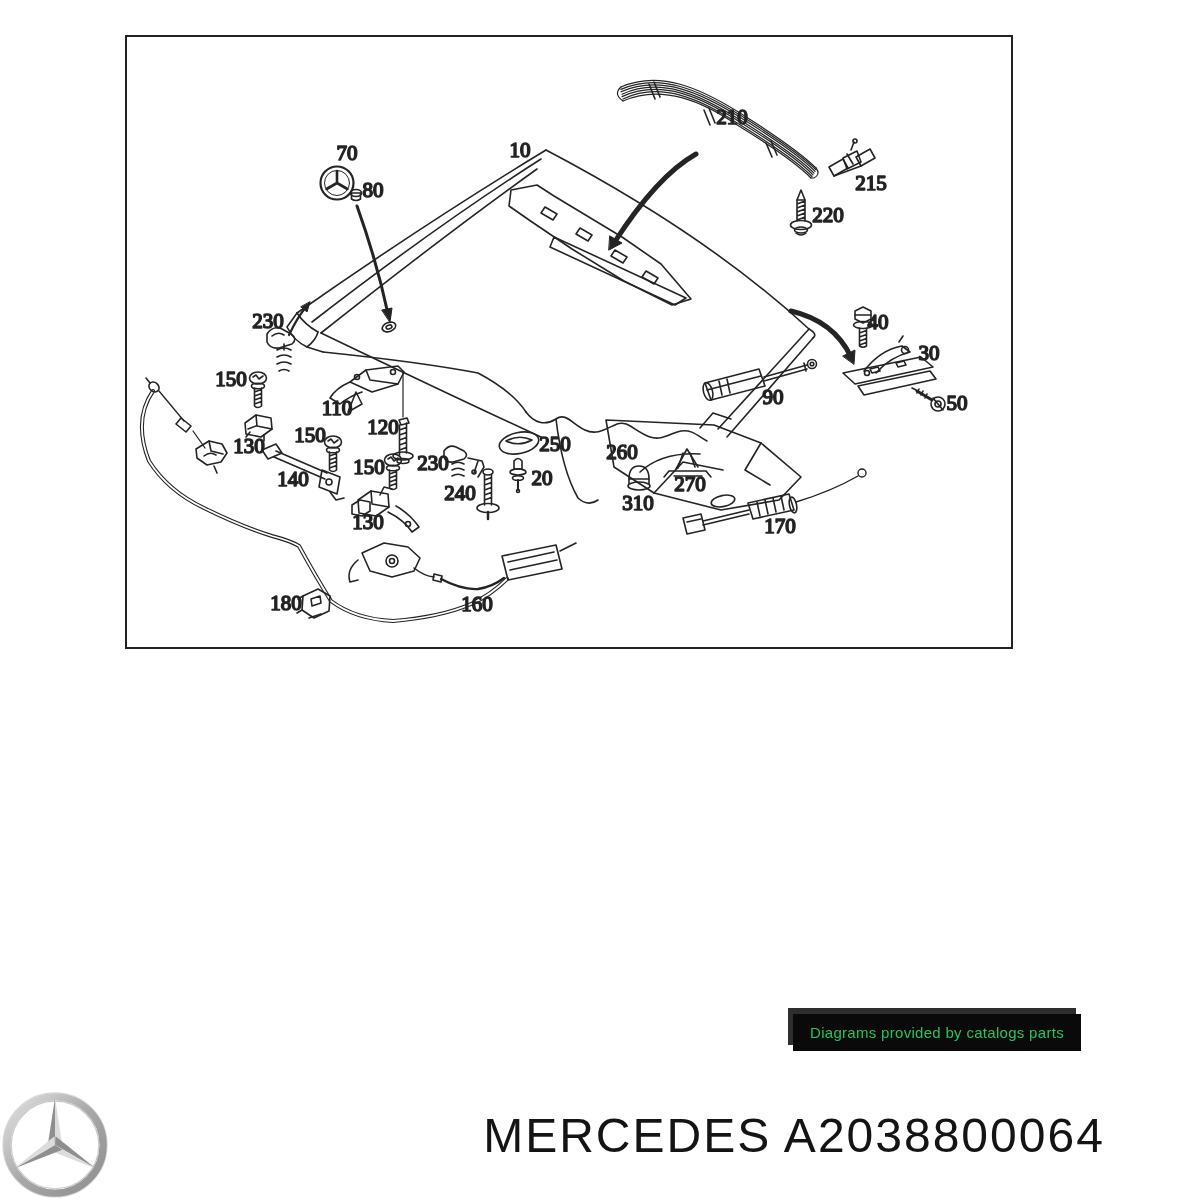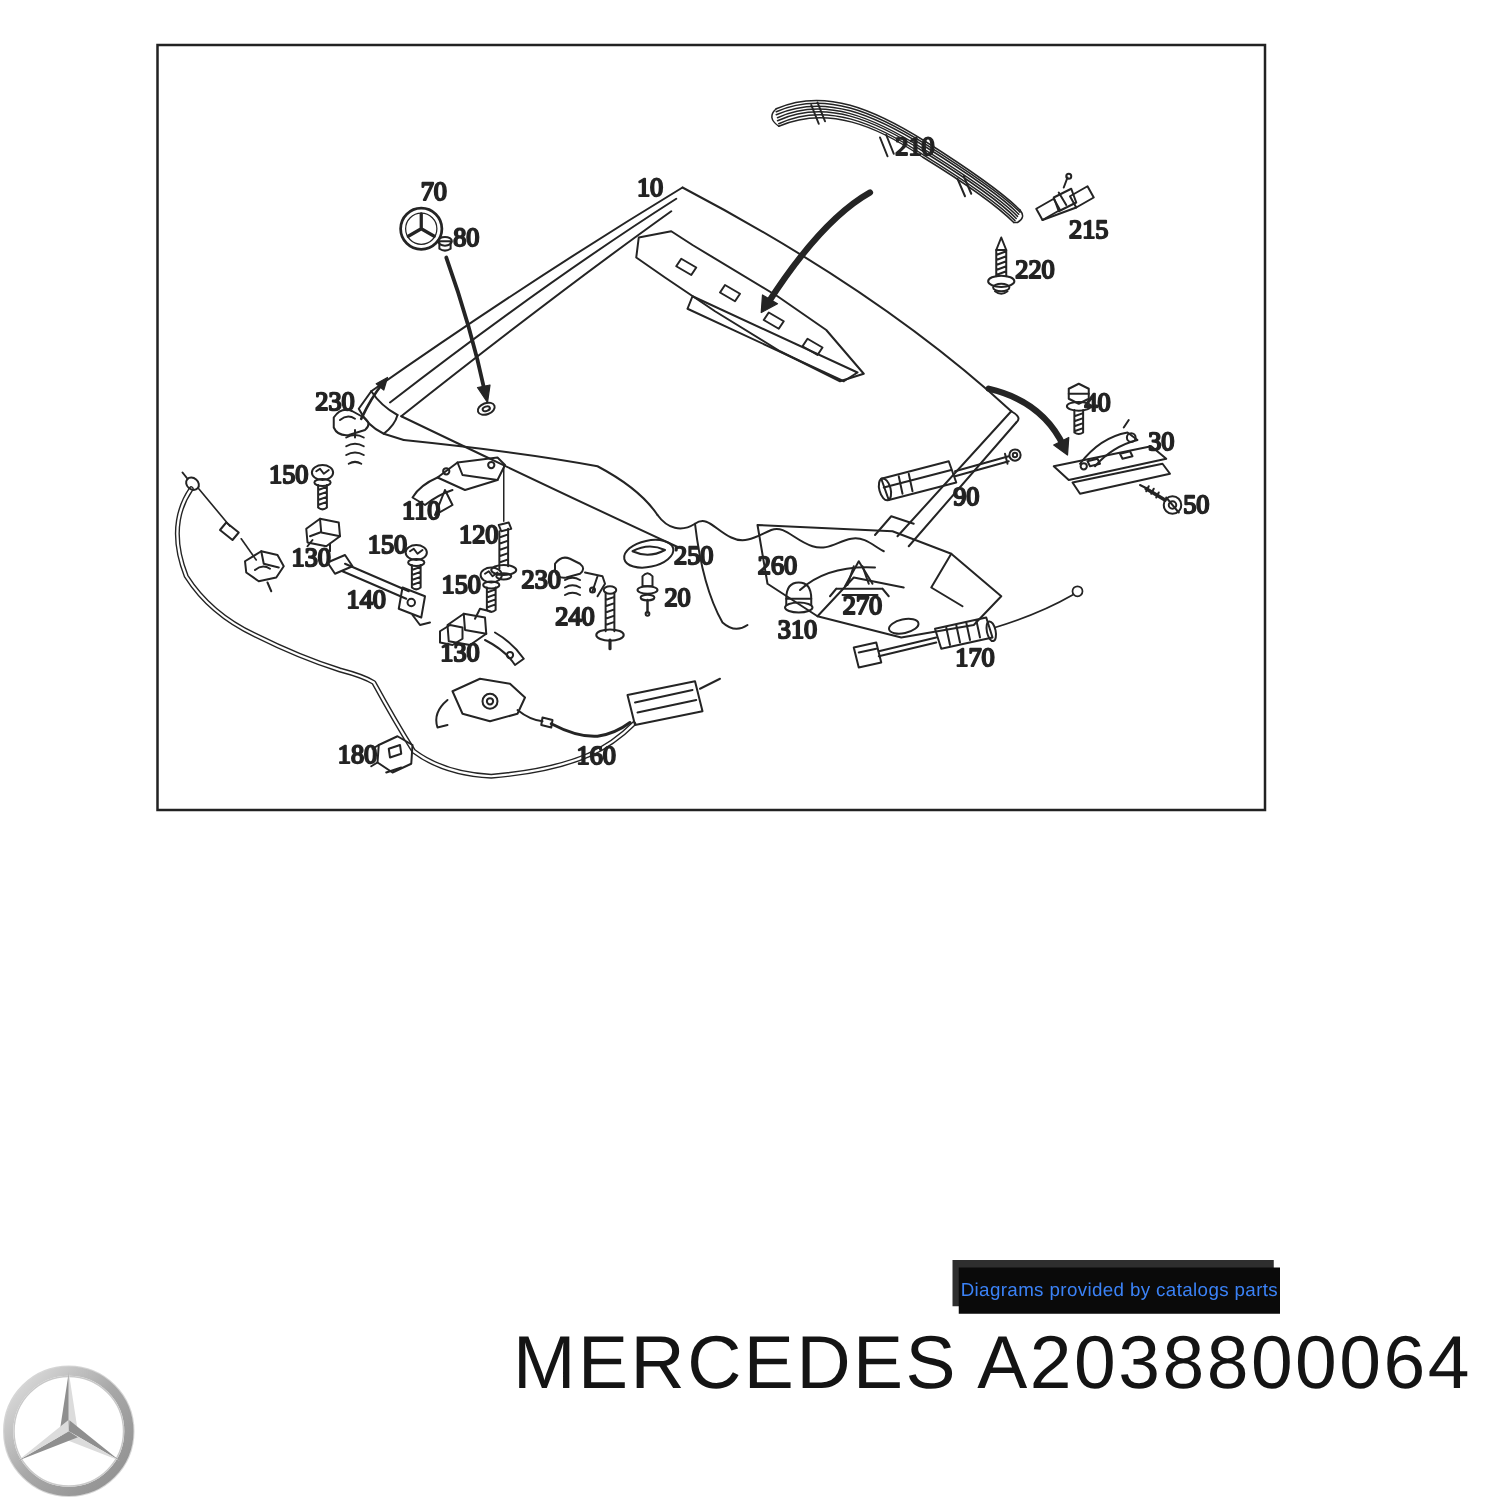--- a/index.html
+++ b/index.html
@@ -8,28 +8,28 @@
     font-family:"Liberation Sans",sans-serif;overflow:hidden;
   }
   svg{display:block;}
   .art{fill:none;stroke:#242424;stroke-width:1.6;stroke-linecap:round;stroke-linejoin:round;}
   .plabel{
     font-family:"Liberation Serif",serif;font-size:21px;fill:#121212;
     text-anchor:middle;dominant-baseline:central;
   }
   #diagram-layer{position:absolute;left:0;top:0;}
   .banner{
-    position:absolute;left:767px;top:1014px;width:257px;height:37px;
-    background:#0a0a0a;color:#3b82f6;font-size:15px;letter-spacing:.3px;
+    position:absolute;left:793px;top:1014px;width:288px;height:37px;
+    background:#0a0a0a;color:#22c55e;font-size:15px;letter-spacing:.3px;
     display:flex;align-items:center;justify-content:center;white-space:nowrap;
     box-shadow:-5px -6px 0 #2e2e2e;
   }
   .footer-title{
-    position:absolute;top:1060px;left:398px;width:792px;text-align:center;
-    font-size:60px;line-height:60px;letter-spacing:2px;color:#141414;white-space:nowrap;
+    position:absolute;top:1106px;left:398px;width:792px;text-align:center;
+    font-size:48px;line-height:60px;letter-spacing:2px;color:#141414;white-space:nowrap;
   }
   .logo{position:absolute;left:2px;top:1089px;width:108px;height:110px;}
 </style>
 </head>
 <body>
 
 <svg id="diagram-layer" width="1200" height="1200" viewBox="0 0 1200 1200">
 
   <rect x="126" y="36" width="886" height="612" fill="none" stroke="#222" stroke-width="2"></rect>
 

